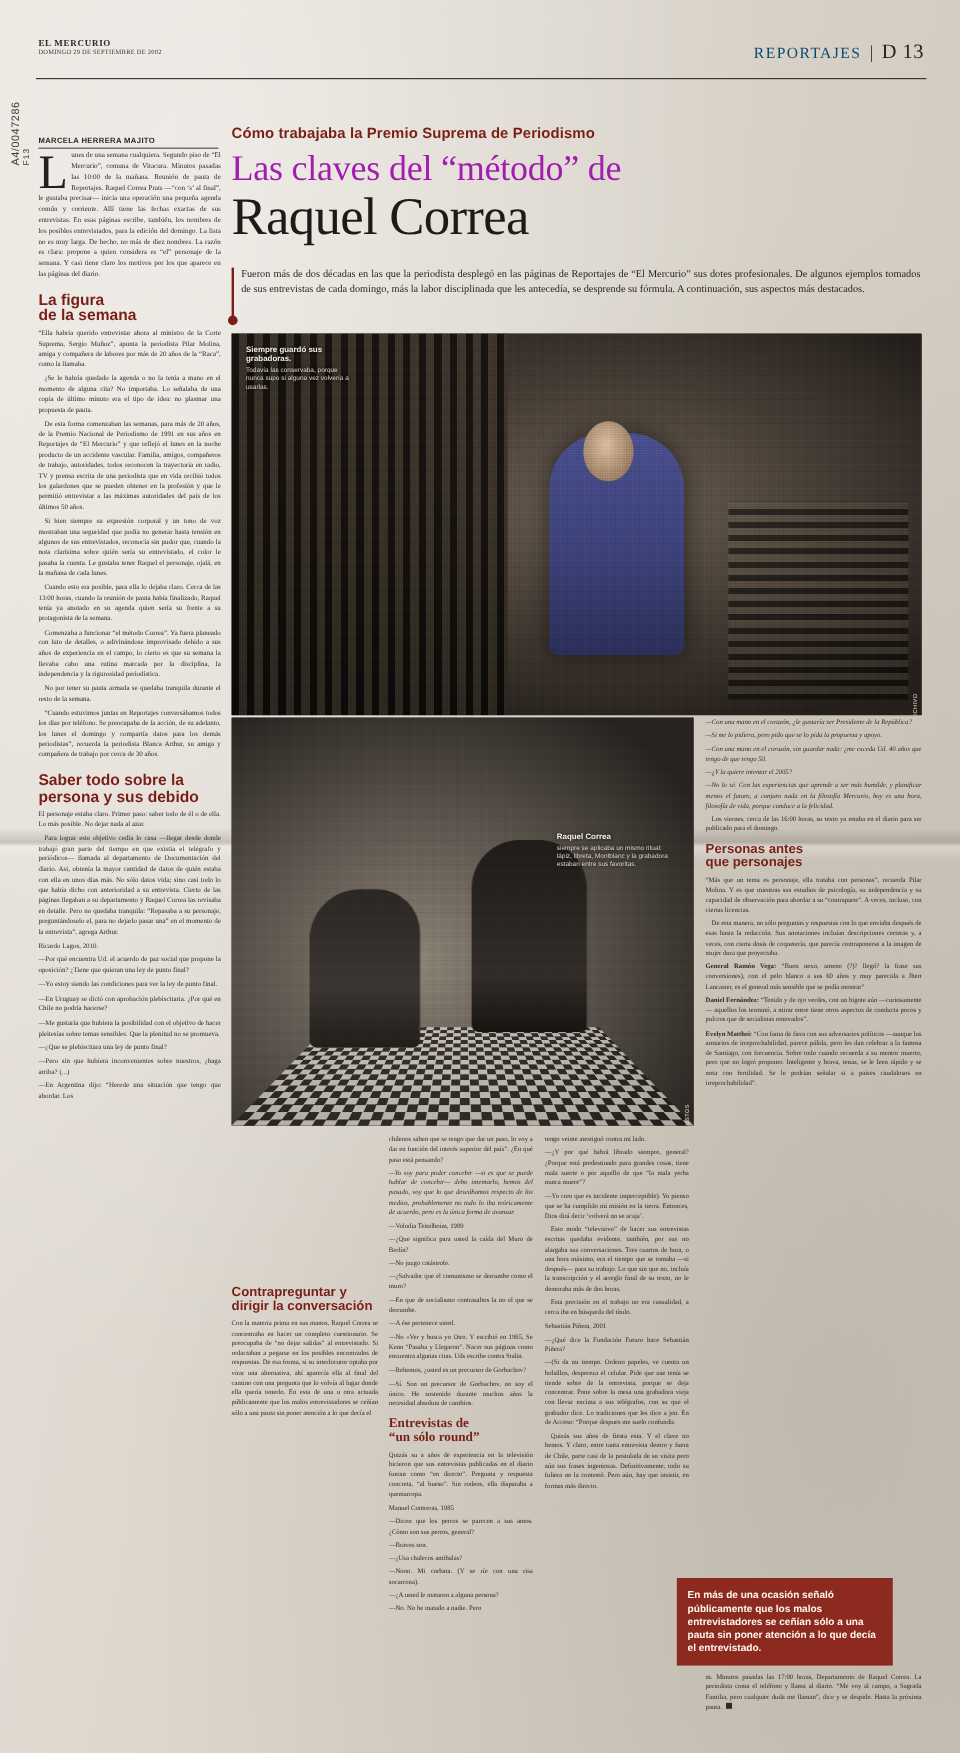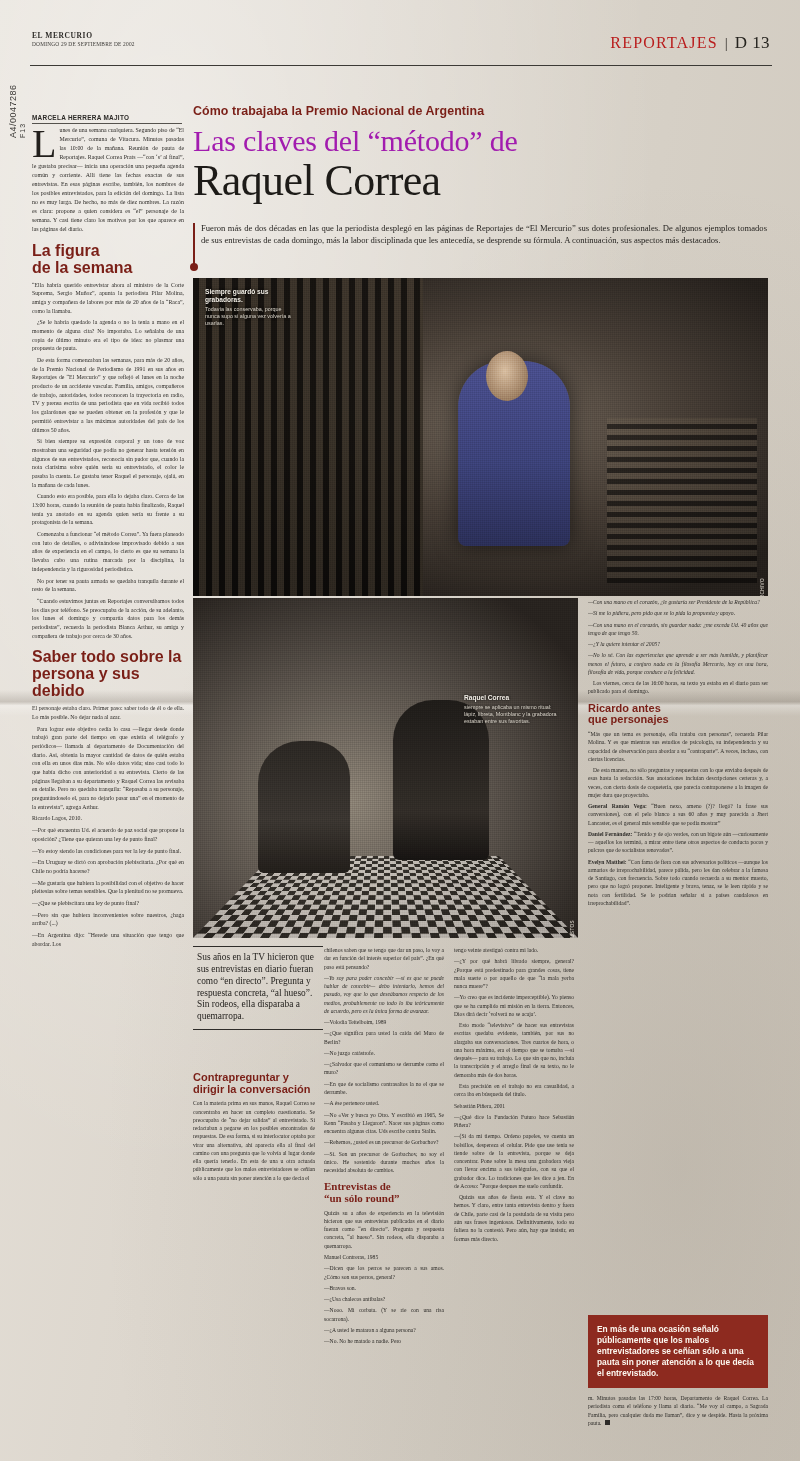--- a/index.html
+++ b/index.html
@@ -66,23 +66,23 @@
   }
   .mh-right {
     position: absolute;
     right: 2px;
     top: 4px;
     display: flex;
     align-items: baseline;
     gap: 7px;
   }
   .mh-section {
-    font-size: 16px;
+    font-size: 13px;
     letter-spacing: 1.2px;
-    color: #b91c1c;
+    color: #0c4a6e;
     font-family: "Liberation Serif", serif;
   }
   .mh-bar { font-size: 15px; color: #35322e; }
   .mh-page {
     font-size: 17px;
     font-weight: normal;
     color: #26241f;
     letter-spacing: 0.4px;
   }
   
@@ -130,21 +130,21 @@
   .dropcap {
     float: left;
     font-family: "Liberation Serif", serif;
     font-size: 40px;
     line-height: 0.78;
     padding: 2px 3px 0 0;
     color: #221f1c;
   }
   .sub-h {
     font-family: "Liberation Sans", sans-serif;
-    font-size: 16px;
+    font-size: 13px;
     font-weight: bold;
     color: #7a1f17;
     line-height: 1.06;
     margin: 9px 0 4px 0;
   }
   .col-body {
     font-size: 5.8px;
     line-height: 1.5;
     text-align: justify;
     color: #2d2b28;
@@ -446,21 +446,21 @@
         <p class="noind">—Por qué encuentra Ud. el acuerdo de paz social que propone la oposición? ¿Tiene que quieran una ley de punto final?</p>
         <p class="noind">—Yo estoy siendo las condiciones para ver la ley de punto final.</p>
         <p class="noind">—En Uruguay se dictó con aprobación plebiscitaria. ¿Por qué en Chile no podría hacerse?</p>
         <p class="noind">—Me gustaría que hubiera la posibilidad con el objetivo de hacer pleitesías sobre temas sensibles. Que la plenitud no se promueva.</p>
         <p class="noind">—¿Que se plebiscitara una ley de punto final?</p>
         <p class="noind">—Pero sin que hubiera inconvenientes sobre nuestros, ¿haga arriba? (...)</p>
         <p class="noind">—En Argentina dijo: “Herede una situación que tengo que abordar. Los</p>
       </div>
     </div>
 
-    <div class="kicker">Cómo trabajaba la Premio Nacional de Argentina</div>
+    <div class="kicker">Cómo trabajaba la Premio Suprema de Periodismo</div>
     <div class="headline1">Las claves del “método” de</div>
     <div class="headline2">Raquel Correa</div>
     <div class="lede-rule"></div>
     <div class="lede-dot"></div>
     <div class="lede">Fueron más de dos décadas en las que la periodista desplegó en las páginas de Reportajes de “El Mercurio” sus dotes profesionales. De algunos ejemplos tomados de sus entrevistas de cada domingo, más la labor disciplinada que les antecedía, se desprende su fórmula. A continuación, sus aspectos más destacados.</div>
 
     <div class="photo photo-top">
       <div class="ph-grad-1"></div>
       <div class="ph-shelf"></div>
       <div class="figure-person"></div>
@@ -488,40 +488,39 @@
     </div>
 
     <div class="bodycol" style="left:558px; top:572px; width:180px;">
       <p class="noind q">—Con una mano en el corazón, ¿le gustaría ser Presidente de la República?</p>
       <p class="noind q">—Si me lo pidiera, pero pido que se lo pida la propuesta y apoyo.</p>
       <p class="noind q">—Con una mano en el corazón, sin guardar nada: ¿me exceda Ud. 40 años que tengo de que tengo 50.</p>
       <p class="noind q">—¿Y la quiere intentar el 2005?</p>
       <p class="noind q">—No lo sé. Con las experiencias que aprende a ser más humilde, y planificar menos el futuro, a conjuro nada en la filosofía Mercurio, hoy es una hora, filosofía de vida, porque conduce a la felicidad.</p>
       <p>Los viernes, cerca de las 16:00 horas, su texto ya estaba en el diario para ser publicado para el domingo.</p>
       <div class="sec-h" style="margin-top:7px;">
-        <span>Ricardo antes</span><br>
+        <span>Personas antes</span><br>
         <span>que personajes</span>
       </div>
       <p class="noind">“Más que un tema es personaje, ella trataba con personas”, recuerda Pilar Molina. Y es que mientras sus estudios de psicología, su independencia y su capacidad de observación para abordar a su “contraparte”. A veces, incluso, con ciertas licencias.</p>
       <p>De esta manera, no sólo preguntas y respuestas con lo que enviaba después de esas hasta la redacción. Sus anotaciones incluían descripciones certeras y, a veces, con cierta dosis de coquetería, que parecía contraponerse a la imagen de mujer dura que proyectaba.</p>
       <p class="noind">
         <b>General Ramón Vega:</b>
         <span>“Buen nexo, ameno (?)? llegó? la frase sus conversiones), con el pelo blanco a sus 60 años y muy parecida a Jhert Lancaster, es el general más sensible que se podía mostrar”</span>
       </p>
       <p class="noind">
         <b>Daniel Fernández:</b>
         <span>“Tenido y de ojo verdes, con un bigote aún —curiosamente— aquellos los terminó, a mirar entre tiene otros aspectos de conducta pocos y pulcros que de socialistas renovados”.</span>
       </p>
       <p class="noind">
         <b>Evelyn Matthei:</b>
         <span>“Con fama de fiera con sus adversarios políticos —aunque los armarios de irreprochabilidad, parece pálida, pero les dan celebrar a la famosa de Santiago, con frecuencia. Sobre todo cuando recuerda a su mentor muerto, pero que no logró proponer. Inteligente y brava, tenaz, se le leen rápido y se nota con fertilidad. Se le podrían señalar si a países caudalosos en irreprochabilidad”.</span>
       </p>
     </div>
 
-    <div class="pull" style="left:163px; top:920px; width:122px;">Sus años en la TV hicieron que sus entrevistas en diario fueran como “en directo”. Pregunta y respuesta concreta, “al hueso”. Sin rodeos, ella disparaba a quemarropa.</div>
 
     <div class="bodycol" style="left:163px; top:1046px; width:122px;">
       <div class="sec-h">
         <span>Contrapreguntar y</span><br>
         <span>dirigir la conversación</span>
       </div>
       <p class="noind">Con la materia prima en sus manos, Raquel Correa se concentraba en hacer un completo cuestionario. Se preocupaba de “no dejar salidas” al entrevistado. Si redactaban a pegarse en los posibles encontrados de respuestas. De esa forma, si su interlocutor optaba por virar una alternativa, ahí aparecía ella al final del camino con una pregunta que lo volvía al lugar donde ella quería tenerlo. En esta de una u otra actuada públicamente que los malos entrevistadores se ceñían sólo a una pauta sin poner atención a lo que decía el</p>
     </div>
 
     <div class="bodycol" style="left:294px; top:920px; width:120px;">
@@ -555,20 +554,20 @@
       <p class="noind">—¿Y por qué habrá librado siempre, general? ¿Porque está predestinado para grandes cosas, tiene mala suerte o por aquello de que “la mala yerba nunca muere”?</p>
       <p class="noind">—Yo creo que es incidente imperceptible). Yo pienso que se ha cumplido mi misión en la tierra. Entonces, Dios dirá decir ‘volverá no se acaja’.</p>
       <p>Esto modo “televisivo” de hacer sus entrevistas escritas quedaba evidente, también, por sus no alargaba sus conversaciones. Tres cuartos de hora, o una hora máximo, era el tiempo que se tomaba —si después— para su trabajo. Lo que sin que no, incluía la transcripción y el arreglo final de su texto, no le demoraba más de dos horas.</p>
       <p>Esta precisión en el trabajo no era casualidad, a cerca iba en búsqueda del título.</p>
       <p class="noind">Sebastián Piñera, 2001</p>
       <p class="noind">—¿Qué dice la Fundación Futuro hace Sebastián Piñera?</p>
       <p class="noind">—(Si da mi tiempo. Ordeno papeles, ve cuenta un bolsillos, despereza el celular. Pide que use tenía se tiende sobre de la entrevista, porque se deja concentrar. Pone sobre la mesa una grabadora vieja con llevar encima a sus telégrafos, con su que el grabador dice. Lo tradiciones que les dice a jen. En de Acceso: “Porque despues me suelo confundir.</p>
       <p>Quizás sus años de fiesta esta. Y el clave no hemos. Y claro, entre tanta entrevista dentro y fuera de Chile, parte casi de la postulada de su visita pero aún sus frases ingeniosas. Definitivamente, todo su fuliera no la contestó. Pero aún, hay que insistir, en formas más directo.</p>
     </div>
 
-    <div class="redbox" style="left:558px; top:1289px; width:162px;">En más de una ocasión señaló públicamente que los malos entrevistadores se ceñían sólo a una pauta sin poner atención a lo que decía el entrevistado.</div>
+    <div class="redbox" style="left:534px; top:1289px; width:162px;">En más de una ocasión señaló públicamente que los malos entrevistadores se ceñían sólo a una pauta sin poner atención a lo que decía el entrevistado.</div>
 
     <div class="bodycol" style="left:558px; top:1368px; width:180px;">
       <p class="noind"><span>m. Minutos pasadas las 17:00 horas, Departamento de Raquel Correa. La periodista coma el teléfono y llama al diario. “Me voy al campo, a Sagrada Familia, pero cualquier duda me llaman”, dice y se despide. Hasta la próxima pauta.</span><span class="endmark"></span></p>
     </div>
 
   </div>
 </div>
 
 </body></html>

